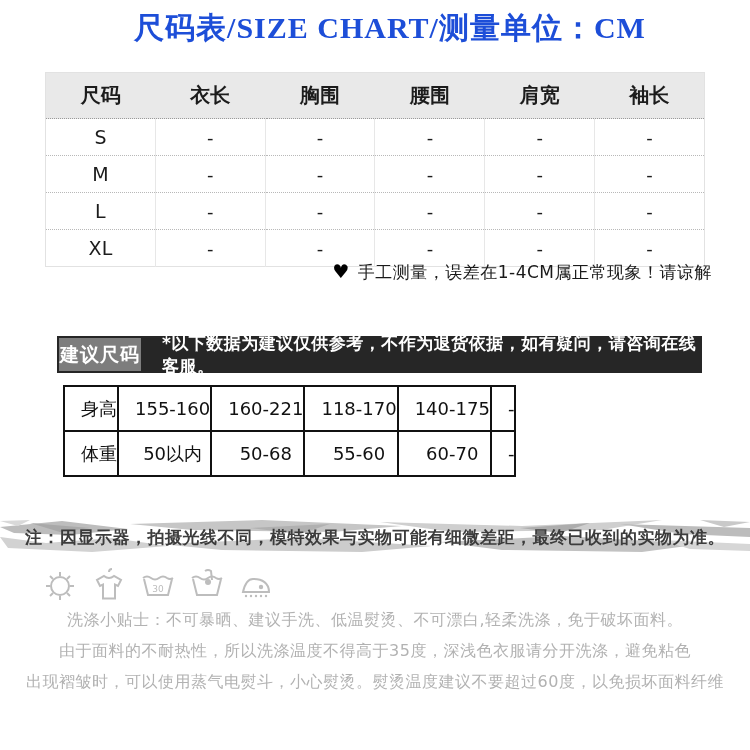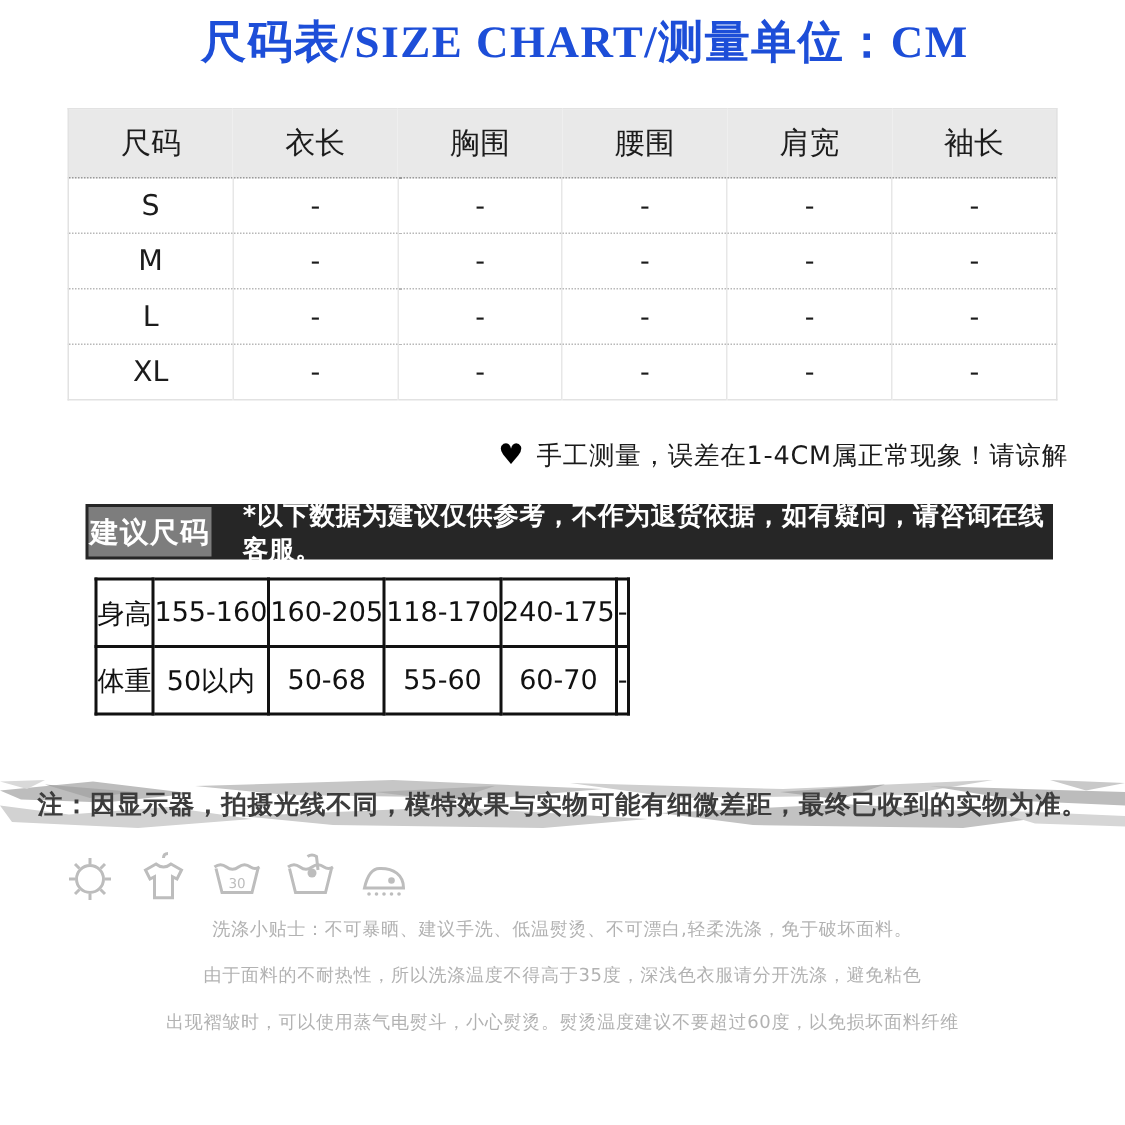--- a/index.html
+++ b/index.html
@@ -9,51 +9,51 @@
 
   
   .title { position:absolute; top:8px; left:15px; width:100%; text-align:center;
            font-size:30px; font-weight:bold; color:#1d4ed8;
            font-family:"Liberation Serif","DejaVu Serif",serif; letter-spacing:1px; }
 
   
   .size-table { position:absolute; top:72px; left:45px; width:660px;
                 border-collapse:collapse; table-layout:fixed;
                 border:1px solid #e2e2e2; }
-  .size-table th { height:46px; background:#e9e9e9; font-size:20px; font-weight:normal;
+  .size-table th { height:46px; background:#e9e9e9; font-size:20px; font-weight:bold;
                    color:#1c1c1c; text-align:center; border-bottom:1px dotted #9a9a9a; }
   .size-table td { height:37px; text-align:center; font-size:18px; color:#1c1c1c;
                    border-left:1px solid #e7e7e7; border-bottom:1px dotted #b8b8b8;
                    font-weight:500; }
   .size-table td:first-child { border-left:none; font-size:19px; }
   .size-table tr:last-child td { border-bottom:none; }
 
   
-  .measure-note { position:absolute; top:292px; right:38px; font-size:17px;
+  .measure-note { position:absolute; top:260px; right:38px; font-size:17px;
                   color:#1a1a1a; letter-spacing:0.5px; }
   .heart { font-size:19px; color:#000; margin-right:8px; }
 
   
   .suggest-banner { position:absolute; top:336px; left:57px; width:645px; height:37px;
                     background:#262626; display:flex; align-items:center; }
   .suggest-label { width:89px; height:33px; margin-left:2px; background:#7d7d7d;
                    color:#fff; font-size:19px; font-weight:bold; display:flex;
                    align-items:center; justify-content:center; letter-spacing:1px; }
   .suggest-text { color:#ffffff; font-size:17px; font-weight:bold; padding-left:21px;
                   letter-spacing:0.5px; }
 
   
   .suggest-table { position:absolute; top:385px; left:63px; border-collapse:collapse;
                    table-layout:fixed; }
   .suggest-table td, .suggest-table th { border:2px solid #111; text-align:center;
                    font-size:18px; color:#111; font-weight:500; background:#fff; }
   .suggest-table .col-label { width:140px; }
   .suggest-table .col { width:99px; }
   .suggest-table tr.hdr > * { height:46px; }
-  .suggest-table tr.row > * { height:45px; }
+  .suggest-table tr.row > * { height:45px;padding-left:16px; }
   .corner-cell { position:relative; padding:0;
       background-image:linear-gradient(to bottom right,
         transparent calc(50% - 1px), #111 calc(50% - 1px),
         #111 calc(50% + 1px), transparent calc(50% + 1px)); }
   .corner-top { position:absolute; top:2px; right:5px; font-size:15px; font-weight:bold; }
   .corner-bottom { position:absolute; bottom:3px; left:5px; font-size:15px; font-weight:bold; }
   .row-head { font-weight:bold; }
 
   
   .camo-banner { position:absolute; top:520px; left:0; width:750px; height:34px; }
@@ -61,21 +61,21 @@
   .camo-text { position:absolute; top:0; left:0; width:100%; height:34px;
                line-height:34px; text-align:center; font-size:17px; font-weight:bold;
                color:#3c3c3c; letter-spacing:0.5px; }
 
   
   .care-icons { position:absolute; top:565px; left:40px; display:flex; gap:9px; }
   .care-icons .icon { width:40px; height:40px; display:inline-block; }
 
   
   .care-tips { position:absolute; top:604px; left:0; width:100%; text-align:center;
-               color:#b2b2b2; font-size:12px; }
+               color:#b2b2b2; font-size:16px; }
   .care-tips .tip { line-height:31px; letter-spacing:0.5px; }
 </style>
 </head>
 <body>
 
 <div id="stage">
 
   <div class="title">尺码表/SIZE CHART/测量单位：CM</div>
 
   <table class="size-table">
@@ -130,23 +130,23 @@
   <div class="suggest-banner">
     <div class="suggest-label">建议尺码</div>
     <div class="suggest-text">*以下数据为建议仅供参考，不作为退货依据，如有疑问，请咨询在线客服。</div>
   </div>
 
   <table class="suggest-table">
     <tbody>
     <tr class="row">
       <td class="row-head">身高</td>
       <td>155-160</td>
-      <td>160-205</td>
+      <td>160-221</td>
       <td>118-170</td>
-      <td>240-175</td>
+      <td>140-175</td>
       <td>-</td>
     </tr>
     <tr class="row">
       <td class="row-head">体重</td>
       <td>50以内</td>
       <td>50-68</td>
       <td>55-60</td>
       <td>60-70</td>
       <td>-</td>
     </tr>

